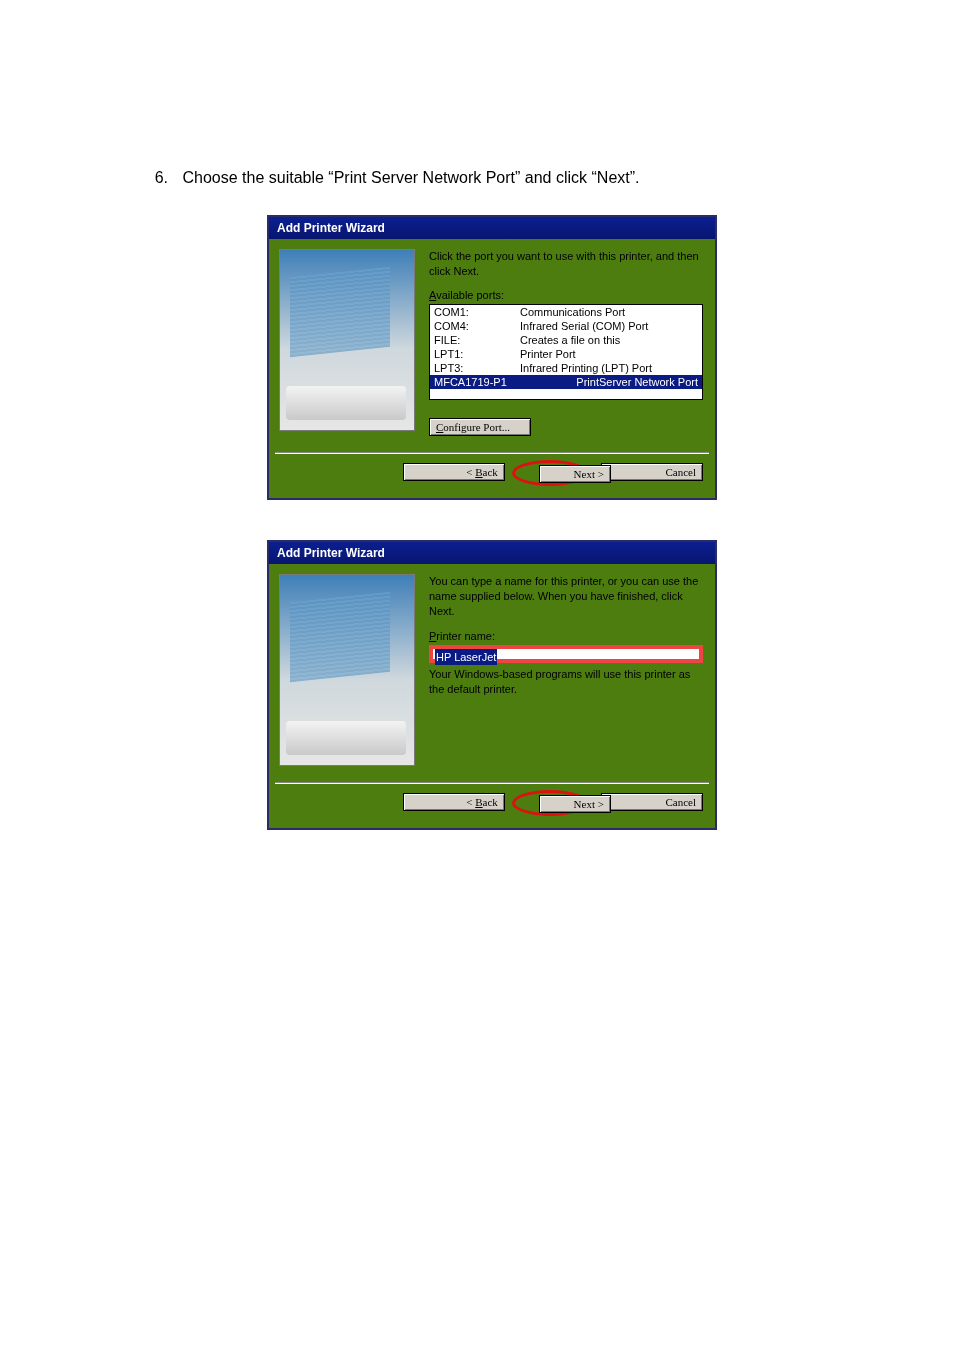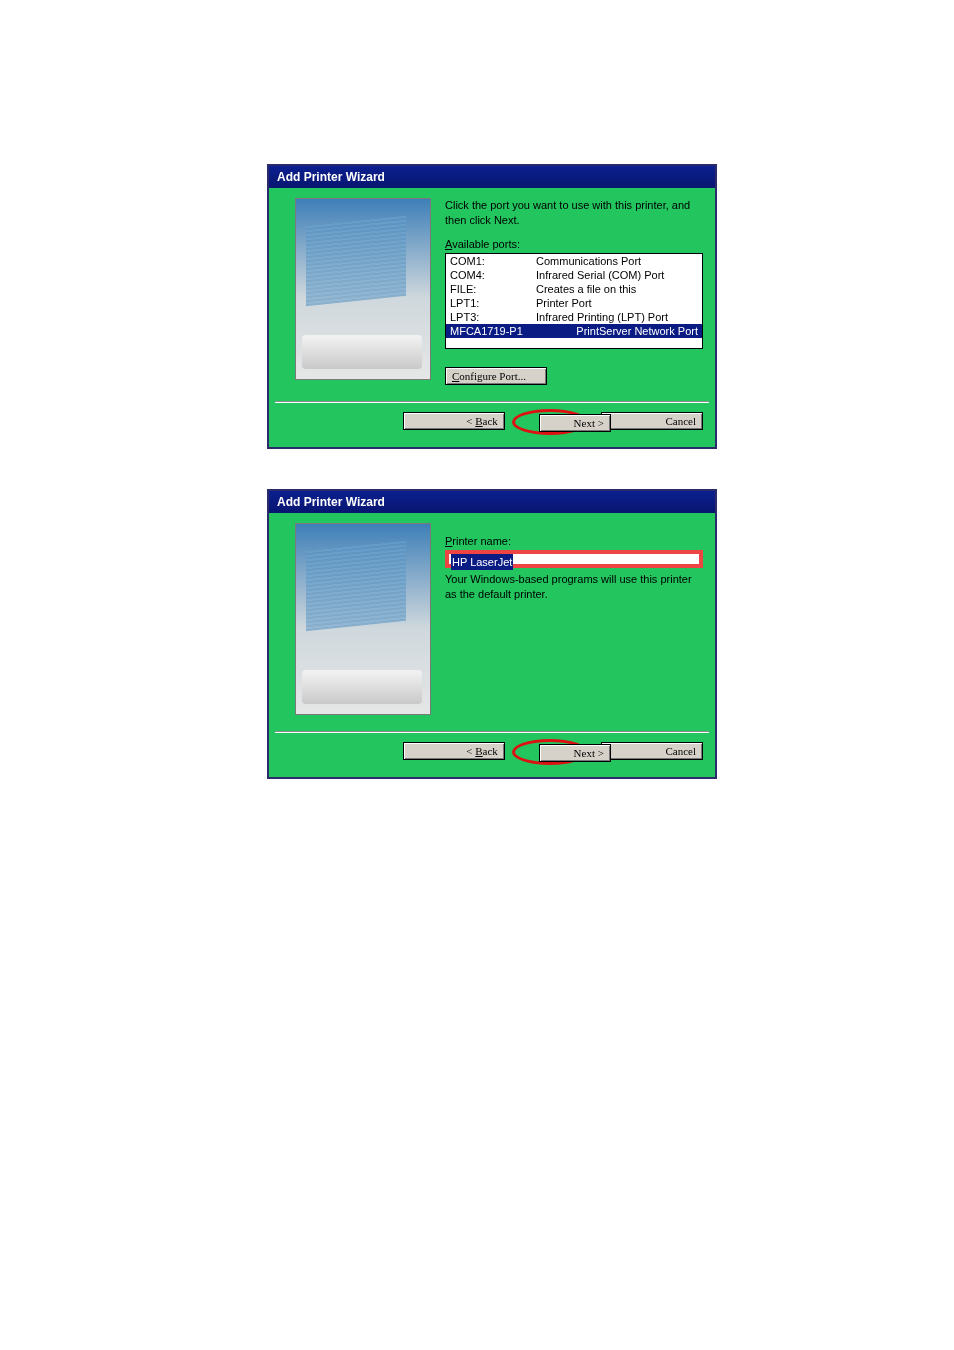--- a/index.html
+++ b/index.html
@@ -1,22 +1,22 @@
 <!DOCTYPE html>
 <html><head>
 <meta charset="utf-8">
 <style>
   html,body{margin:0;padding:0;background:#fff;font-family:Verdana,Geneva,sans-serif;color:#000}
   .page{width:954px;min-height:1350px;margin:0 auto;position:relative;box-sizing:border-box;padding:160px 110px 0 140px}
   .step{font-size:16px;line-height:2.2;margin-bottom:20px;}
   .step .num{display:inline-block;width:28px;text-align:right;margin-right:10px;vertical-align:top}
   .step .txt{display:inline-block;width:630px;vertical-align:top}
-  .dialog{width:446px;margin:4px auto 40px auto;border:2px solid #2b2b6b;background:#22c55e;font-family:Tahoma,Arial,sans-serif;font-size:11px;color:#000}
+  .dialog{width:446px;margin:4px auto 40px auto;border:2px solid #2b2b6b;background:#4d7c0f;font-family:Tahoma,Arial,sans-serif;font-size:11px;color:#000}
   .titlebar{background:#0a1b84;background:linear-gradient(#0b1f8f,#081570);color:#fff;font-weight:bold;font-size:12px;padding:4px 8px}
-  .dlgbody{display:flex;padding:10px 12px 16px 26px}
+  .dlgbody{display:flex;padding:10px 12px 16px 10px}
   .sidepic{width:134px;height:180px;margin-right:14px;background:linear-gradient(180deg,#3e7fb8 0%,#cfd8dd 55%,#e6e6e6 100%);position:relative;border:1px solid #7a7a7a;flex:0 0 134px}
   .sidepic::before{content:"";position:absolute;left:10px;top:22px;width:100px;height:80px;background:repeating-linear-gradient(180deg,#6aa3cf 0 2px,#5b94c0 2px 4px);transform:skewY(-6deg);opacity:.6}
   .sidepic::after{content:"";position:absolute;left:6px;bottom:10px;width:120px;height:34px;background:linear-gradient(#f3f3f3,#c9c9c9);border-radius:4px}
   .rightcol{flex:1}
   .instr{margin-bottom:10px;line-height:1.35}
   .lbl{margin-bottom:3px}
   .lbl .ul{text-decoration:underline}
   .portlist{border:1px solid #000;background:#fff;height:94px;overflow:hidden}
   .portrow{display:flex;padding:0 4px;line-height:14px;height:14px}
   .portrow .pn{width:86px}
@@ -32,20 +32,24 @@
   .nameinput{width:100%;border:4px solid #ef4444;background:#fff;height:18px;box-sizing:border-box;padding:0 2px}
   .nameinput .selv{display:inline-block;background:#0a1b84;color:#fff;padding:0 1px;line-height:16px}
   .note2{margin-top:4px;line-height:1.35}
   .d2 .sidepic{height:190px}
 </style>
 </head>
 <body>
 
 <div class="page">
 
+  <div class="step">
+    <span class="num">6.</span>
+    <span class="txt">Choose the suitable “Print Server Network Port” and click “Next”.</span>
+  </div>
 
   <div class="dialog">
     <div class="titlebar">Add Printer Wizard</div>
     <div class="dlgbody">
       <div class="sidepic"></div>
       <div class="rightcol">
         <div class="instr">Click the port you want to use with this printer, and then click Next.</div>
         <div class="lbl"><span class="ul">A</span><span>vailable ports:</span></div>
         <div class="portlist">
           <div class="portrow">
@@ -87,20 +91,21 @@
       <span class="winbtn">Cancel</span>
     </div>
   </div>
 
 
   <div class="dialog d2">
     <div class="titlebar">Add Printer Wizard</div>
     <div class="dlgbody">
       <div class="sidepic"></div>
       <div class="rightcol">
+        <div class="instr">You can type a name for this printer, or you can use the name supplied below. When you have finished, click Next.</div>
         <div class="lbl" style="margin-top:12px"><span class="ul">P</span><span>rinter name:</span></div>
         <div class="nameinput"><span class="selv">HP LaserJet</span></div>
         <div class="note2">Your Windows-based programs will use this printer as the default printer.</div>
       </div>
     </div>
     <div class="sep"></div>
     <div class="footer">
       <span class="winbtn"><span>&lt; </span><span class="ul">B</span><span>ack</span></span>
       <span class="ellipse">
         <span class="winbtn">Next &gt;</span>

